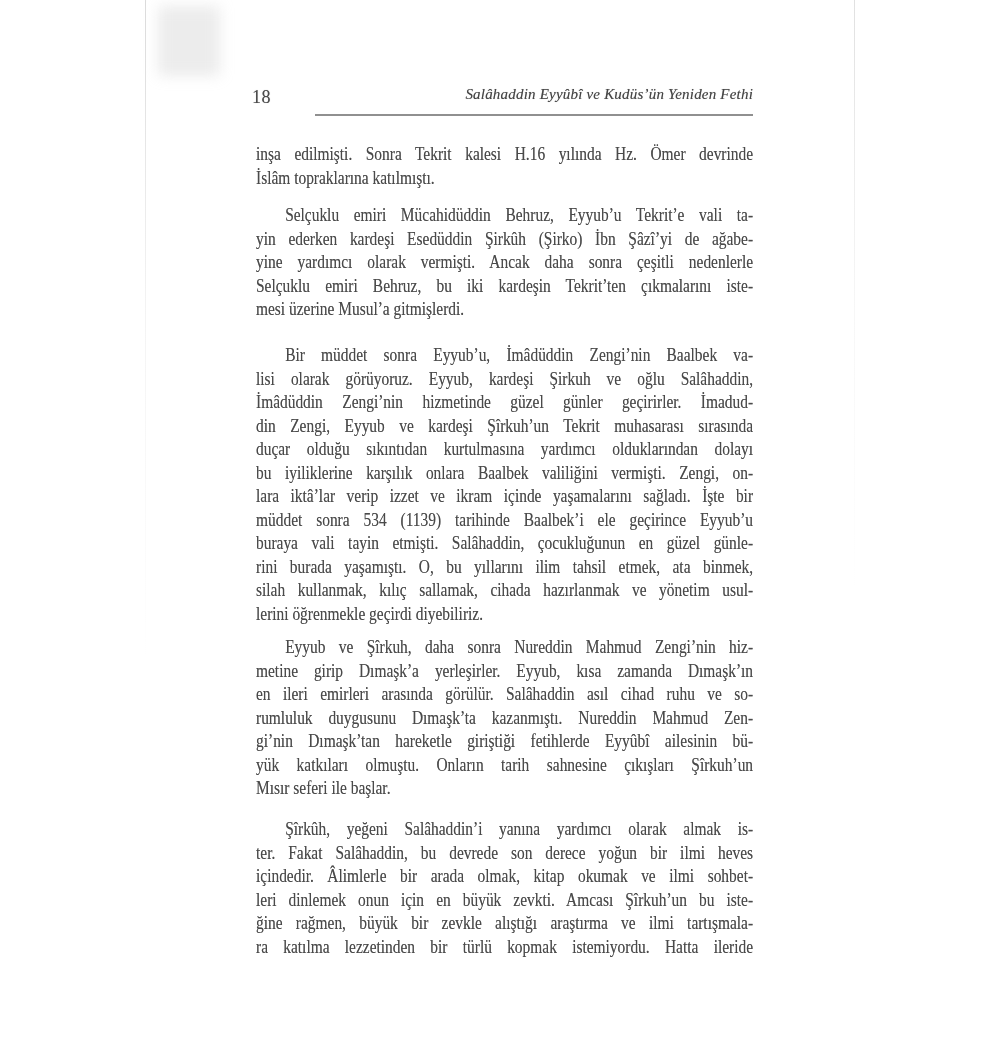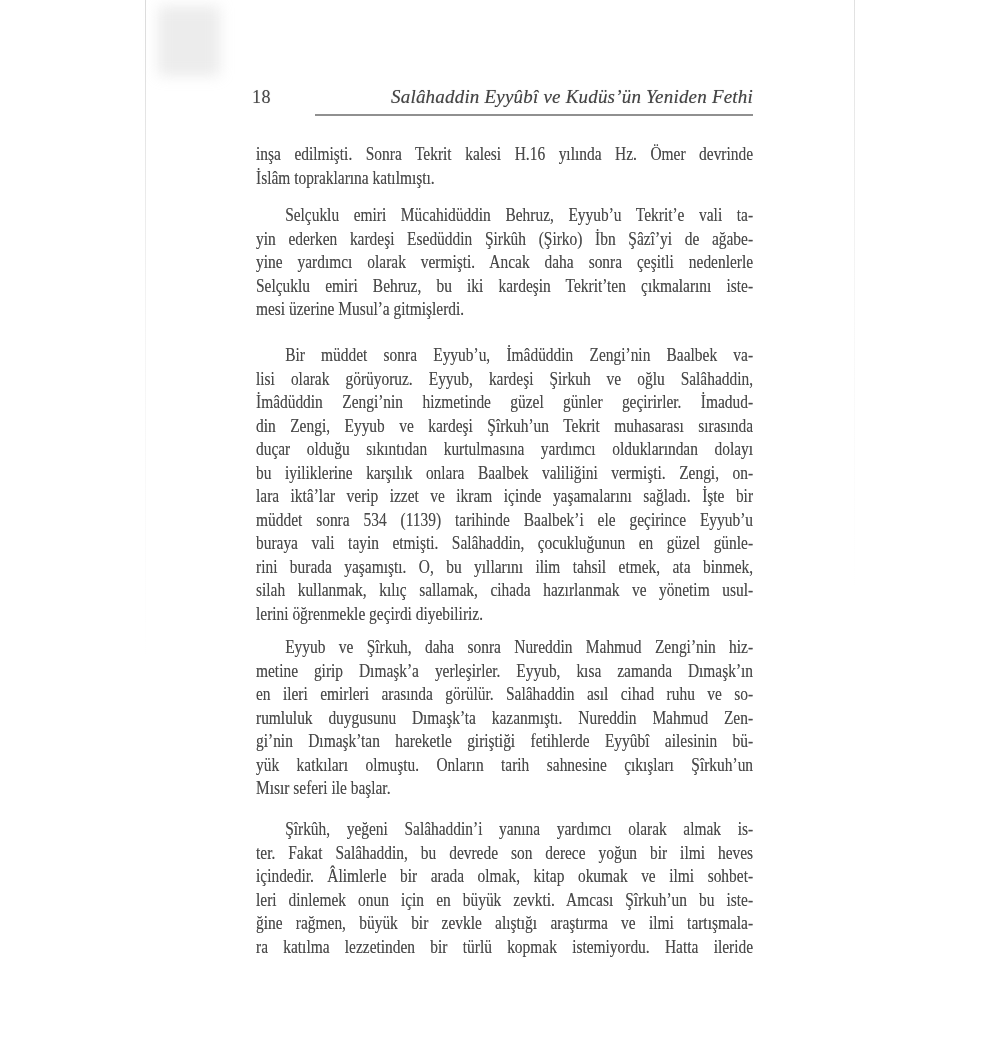--- a/index.html
+++ b/index.html
@@ -44,21 +44,21 @@
     left: 252px; top: 87px;
     font-size: 18px;
     letter-spacing: 0.5px;
     color: #4c4c4c;
     text-shadow: 0 0 0.7px rgba(76,76,76,0.55);
   }
   .running-title {
     position: absolute;
     top: 86px;
     right: 247px;
-    font-size: 19px;
+    font-size: 15px;
     font-style: italic;
     letter-spacing: 0.2px;
     white-space: nowrap;
     color: #454545;
     text-shadow: 0 0 0.7px rgba(69,69,69,0.55);
   }
   .header-rule {
     position: absolute;
     left: 315px; top: 114px;
     width: 438px; height: 2px;

